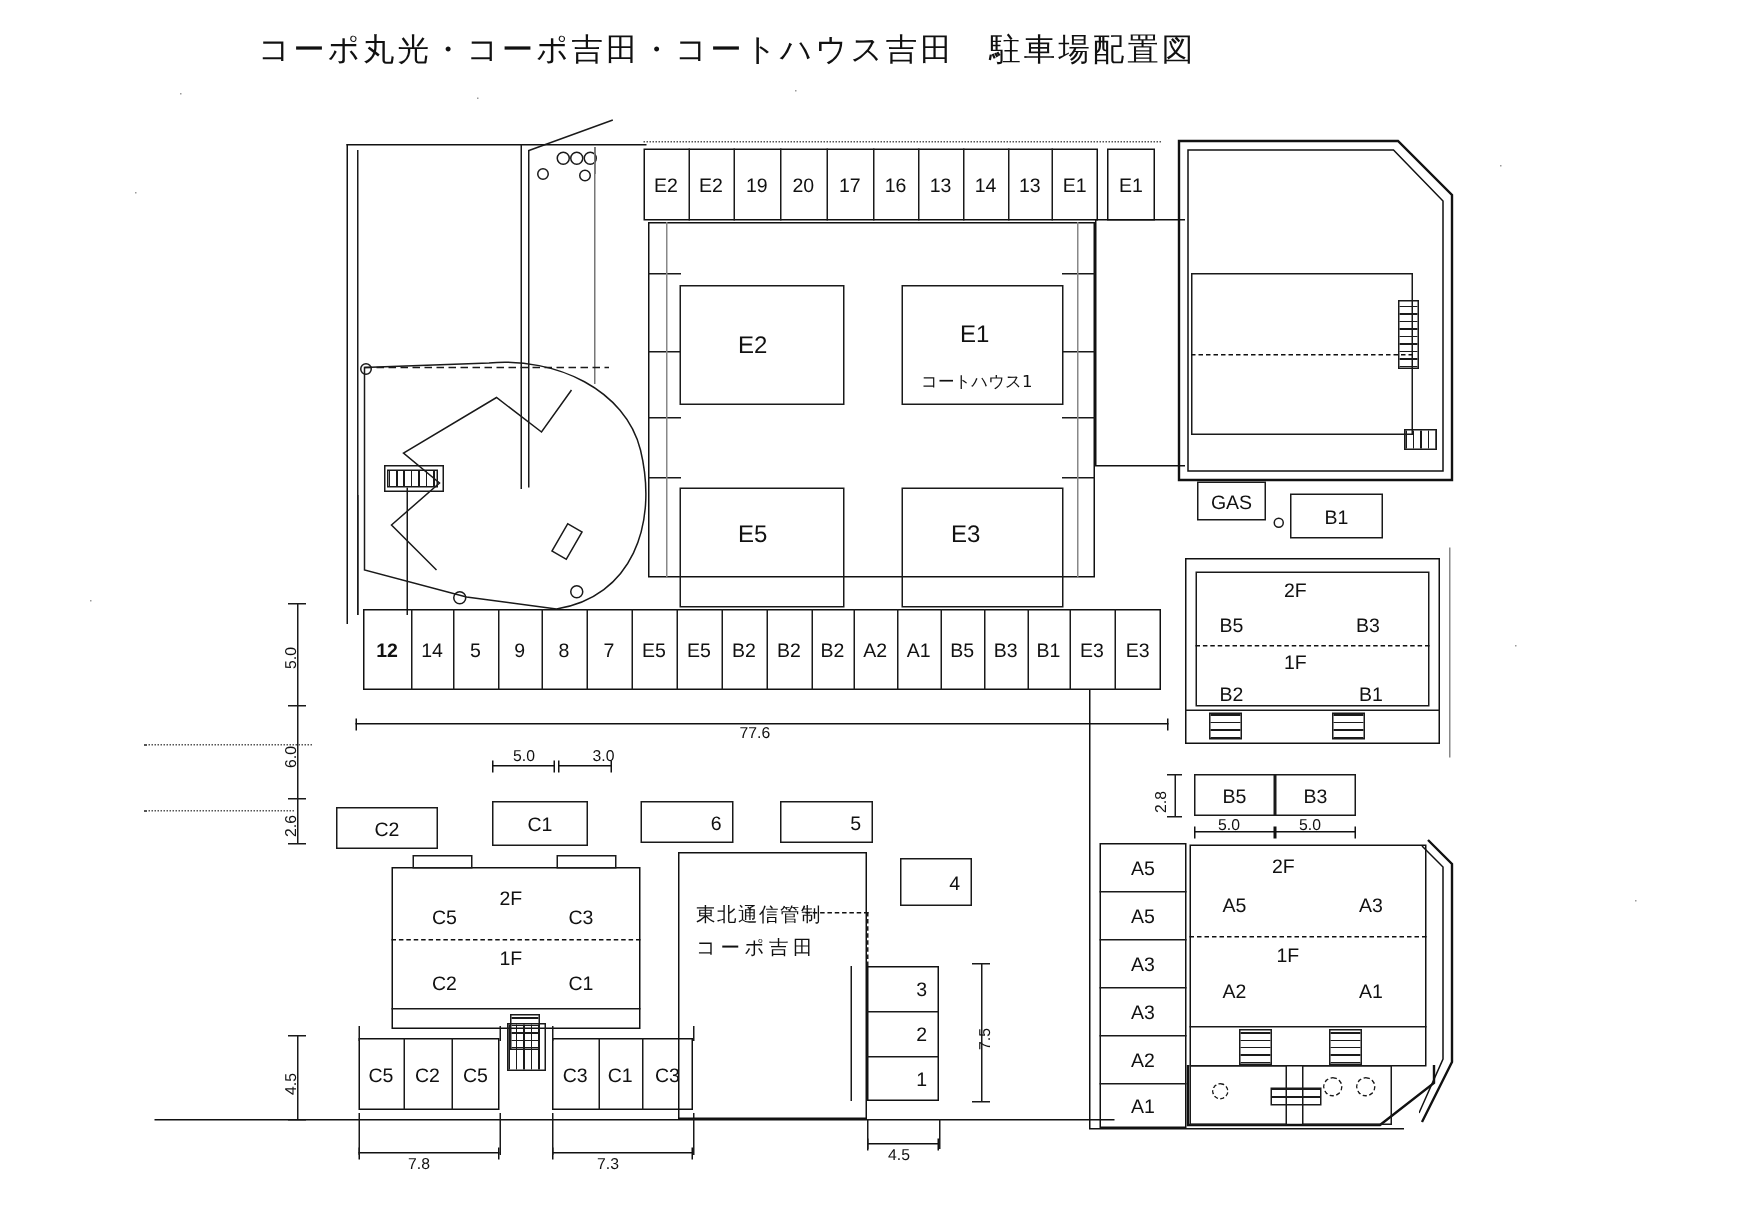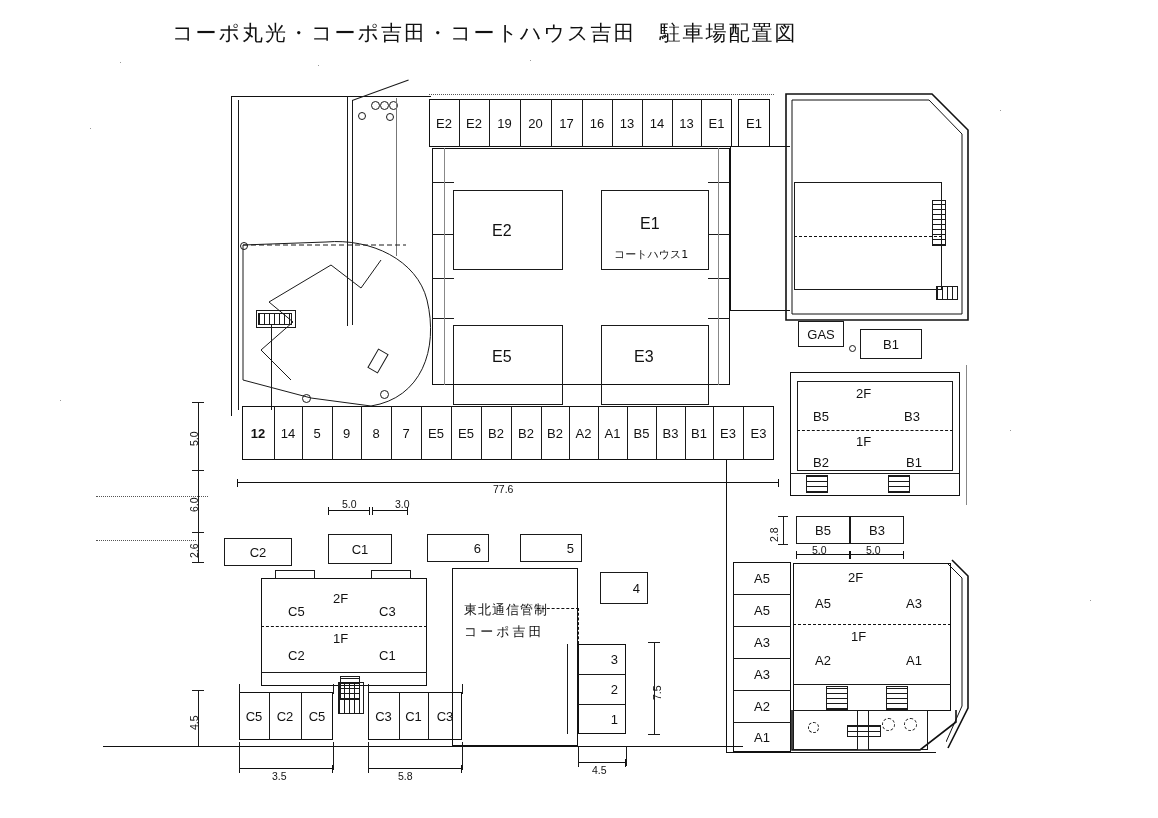--- a/index.html
+++ b/index.html
@@ -271,23 +271,23 @@
   <div class="hatch" style="left:338px;top:682px;width:26px;height:32px;"></div>
 
   <div class="bx2" style="left:368px;top:692px;width:94px;height:48px;"></div>
   <div class="cell" style="left:368px;top:692px;width:31px;height:48px;">C3</div>
   <div class="vl" style="left:399px;top:692px;height:48px;"></div>
   <div class="cell" style="left:399px;top:692px;width:29px;height:48px;">C1</div>
   <div class="vl" style="left:428px;top:692px;height:48px;"></div>
   <div class="cell" style="left:428px;top:692px;width:34px;height:48px;">C3</div>
 
   <div class="arrow" style="left:239px;top:768px;width:94px;"></div>
-  <div class="dim" style="left:272px;top:770px;">3.5</div>
+  <div class="dim" style="left:272px;top:770px;">7.8</div>
   <div class="arrow" style="left:368px;top:768px;width:94px;"></div>
-  <div class="dim" style="left:398px;top:770px;">5.8</div>
+  <div class="dim" style="left:398px;top:770px;">7.3</div>
   <div class="vl" style="left:239px;top:742px;height:28px;"></div>
   <div class="vl" style="left:333px;top:742px;height:28px;"></div>
   <div class="vl" style="left:368px;top:742px;height:28px;"></div>
   <div class="vl" style="left:462px;top:742px;height:28px;"></div>
   <div class="vl" style="left:239px;top:684px;height:10px;"></div>
   <div class="vl" style="left:333px;top:684px;height:10px;"></div>
   <div class="vl" style="left:368px;top:684px;height:10px;"></div>
   <div class="vl" style="left:462px;top:684px;height:10px;"></div>
 
   <div class="bx2" style="left:452px;top:568px;width:126px;height:178px;"></div>

